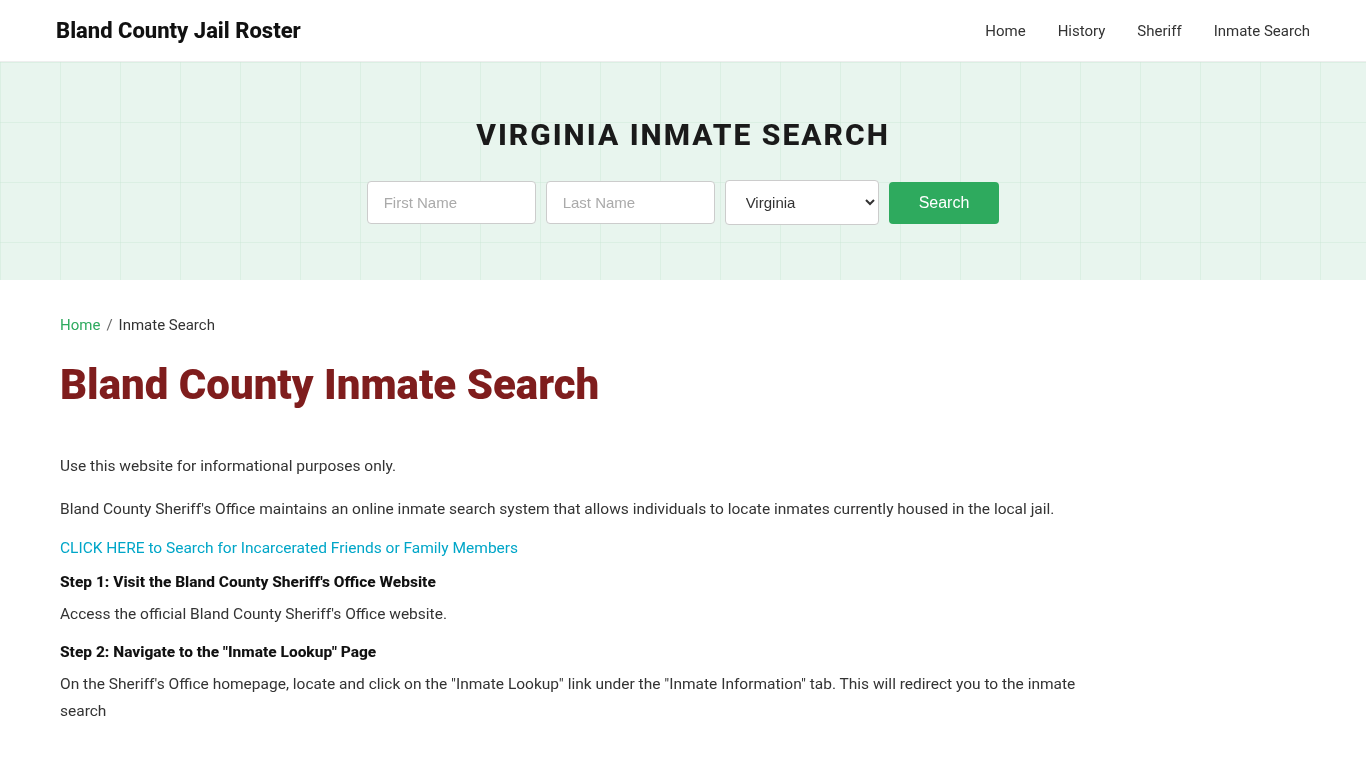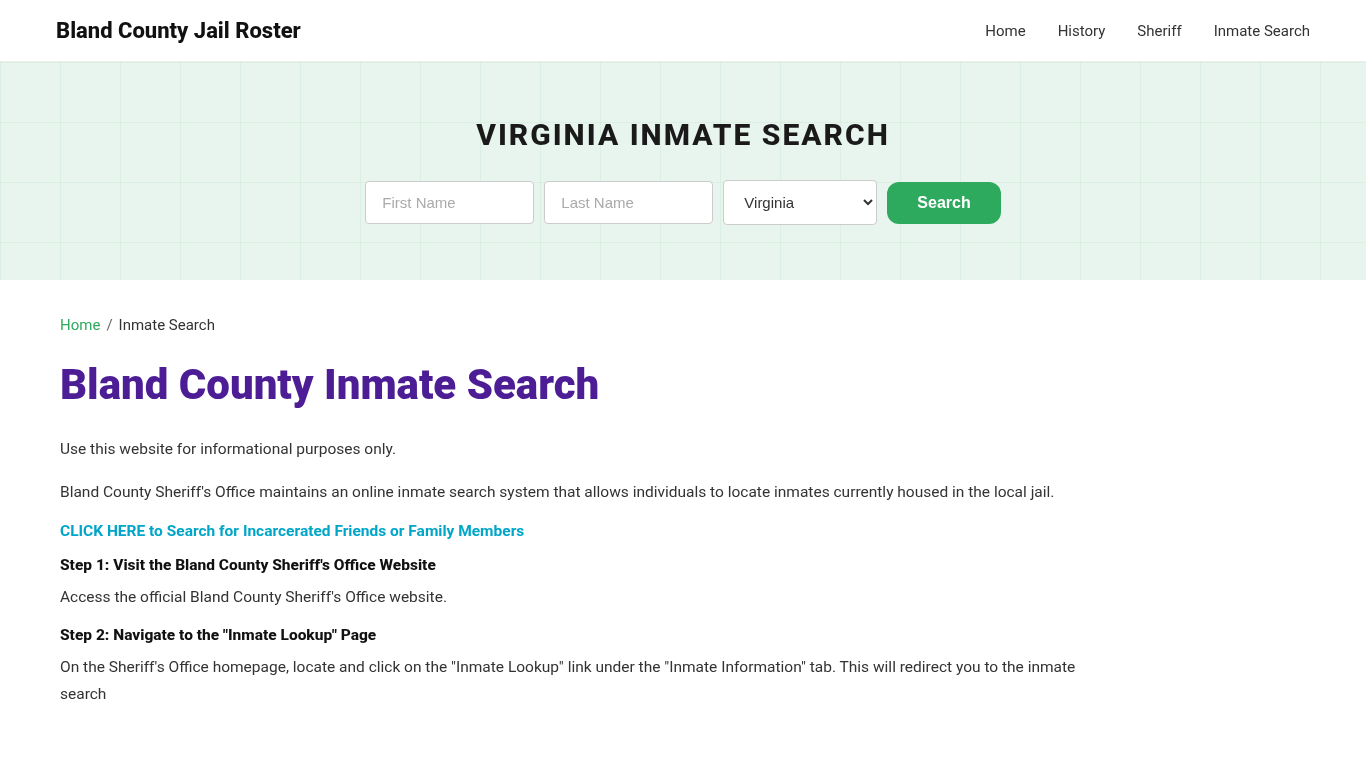--- a/index.html
+++ b/index.html
@@ -99,23 +99,23 @@
       background: #fff;
       outline: none;
       appearance: auto;
     }
 
     .search-btn {
       padding: 12px 30px;
       background: #2eaa5e;
       color: #fff;
       border: none;
-      border-radius: 12px;
+      border-radius: 4px;
       font-size: 16px;
-      font-weight: 700;
+      font-weight: 400;
       cursor: pointer;
     }
 
     
     .main-content {
       padding: 36px 60px 60px 60px;
       max-width: 1200px;
     }
 
     
@@ -137,37 +137,37 @@
     }
 
     .breadcrumb .current {
       color: #333;
     }
 
     
     .page-title {
       font-size: 42px;
       font-weight: 900;
-      color: #4c1d95;
-      margin-bottom: 28px;
+      color: #7f1d1d;
+      margin-bottom: 45px;
       line-height: 1.1;
     }
 
     
     .body-text {
       font-size: 15.5px;
       color: #333;
       line-height: 1.7;
       margin-bottom: 16px;
       max-width: 1060px;
     }
 
     .link-highlight {
       color: #00a6c8;
-      font-weight: 700;
+      font-weight: 400;
       text-decoration: none;
       font-size: 15.5px;
       display: inline-block;
       margin-bottom: 16px;
     }
 
     .step-heading {
       font-size: 15.5px;
       font-weight: 800;
       color: #111;

